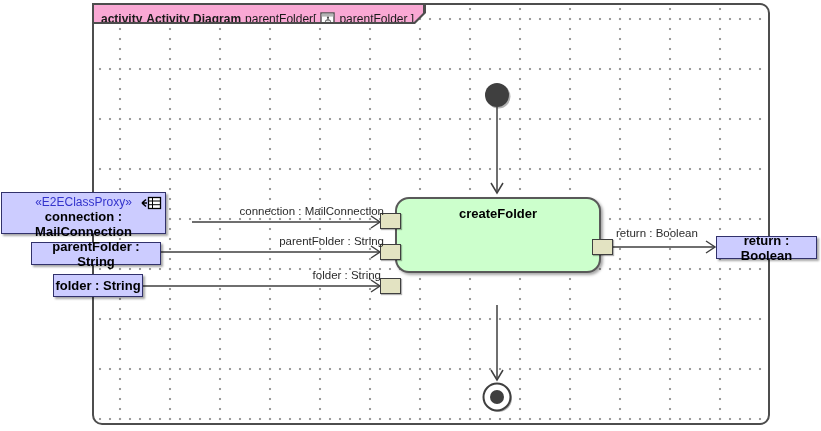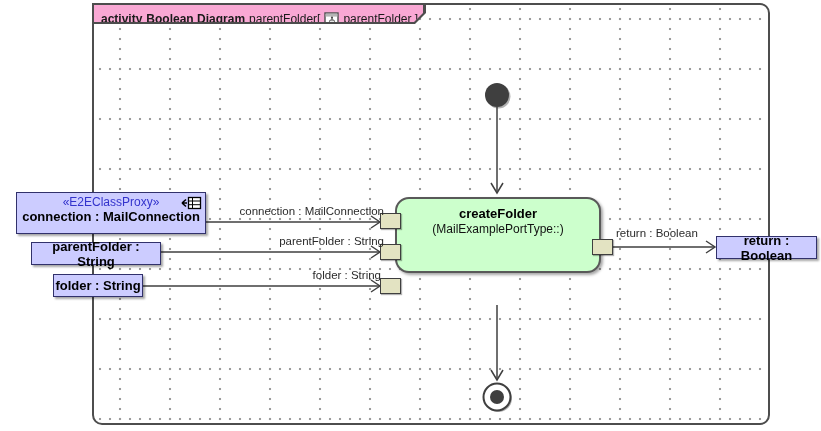--- a/index.html
+++ b/index.html
@@ -96,51 +96,50 @@
   <path d="M143 286 L379 286" stroke="#3f3f3f" stroke-width="1.4" fill="none"></path>
   <path d="M371 280 L380 286 L371 292" stroke="#3f3f3f" stroke-width="1.4" fill="none"></path>
 
   <path d="M613 247 L714 247" stroke="#3f3f3f" stroke-width="1.4" fill="none"></path>
   <path d="M706 241 L715 247 L706 253" stroke="#3f3f3f" stroke-width="1.4" fill="none"></path>
 </svg>
 
 <div class="tab-outer">
   <div class="tab-inner">
     <span class="tab-bold">activity</span>
-    <span class="tab-bold">Boolean Diagram</span>
+    <span class="tab-bold">Activity Diagram</span>
     <span>parentFolder[</span>
     <span>
       <svg width="15" height="14" viewBox="0 0 15 14" style="display:block">
         <rect x="1" y="1" width="13" height="12" fill="#ffffff" stroke="#4d4d4d" stroke-width="1.4"></rect>
         <rect x="1.6" y="1.6" width="11.8" height="3" fill="#b5b5b5"></rect>
         <rect x="5.5" y="8" width="5" height="3.2" rx="1.4" fill="#e8e8e8" stroke="#4d4d4d" stroke-width="1"></rect>
         <line x1="8" y1="5" x2="8" y2="8" stroke="#4d4d4d" stroke-width="1"></line>
         <circle cx="8" cy="5.6" r="1.1" fill="#4d4d4d"></circle>
       </svg>
     </span>
     <span>parentFolder ]</span>
   </div>
 </div>
 
 <div class="action">
   <div class="action-name">createFolder</div>
-  <div class="action-port">(MailExamplePortType::)</div>
 </div>
 
 <div class="pin" style="left:380px; top:213px;"></div>
 <div class="pin" style="left:380px; top:244px;"></div>
 <div class="pin" style="left:380px; top:278px;"></div>
 <div class="pin" style="left:592px; top:239px;"></div>
 
 <div class="edge-label" style="right:437px; top:205px;">connection : MailConnection</div>
 <div class="edge-label" style="right:437px; top:235px;">parentFolder : String</div>
 <div class="edge-label" style="right:440px; top:269px;">folder : String</div>
 <div class="edge-label" style="left:616px; top:227px;">return : Boolean</div>
 
-<div class="obj" style="left:16px; top:192px; width:190px; height:42px;">
+<div class="obj" style="left:1px; top:192px; width:165px; height:42px;">
   <div class="stereotype">«E2EClassProxy»</div>
   <div class="proxy-icon-wrap">
     <svg width="22" height="14" viewBox="0 0 22 14" style="display:block">
       <path d="M7 7 L2 7 M2 7 L6 3.5 M2 7 L6 10.5" stroke="#000" stroke-width="1.6" fill="none"></path>
       <rect x="8.5" y="1.5" width="12" height="11" fill="#ffffff" stroke="#000" stroke-width="1.3"></rect>
       <line x1="12.5" y1="1.5" x2="12.5" y2="12.5" stroke="#000" stroke-width="1"></line>
       <line x1="8.5" y1="5" x2="20.5" y2="5" stroke="#000" stroke-width="1"></line>
       <line x1="8.5" y1="8.7" x2="20.5" y2="8.7" stroke="#000" stroke-width="1"></line>
     </svg>
   </div>

